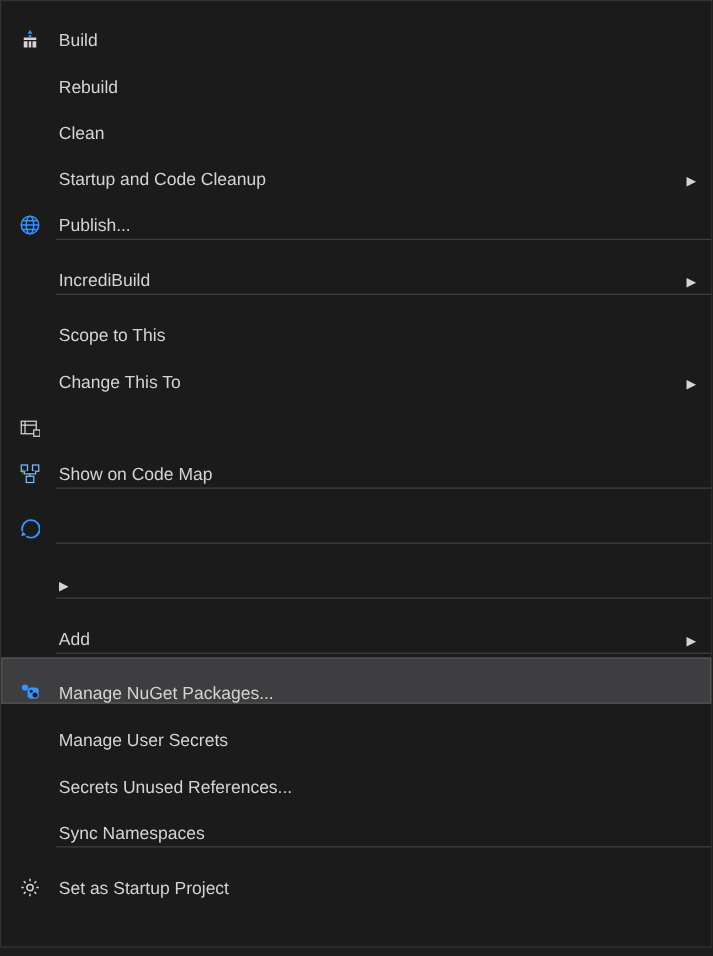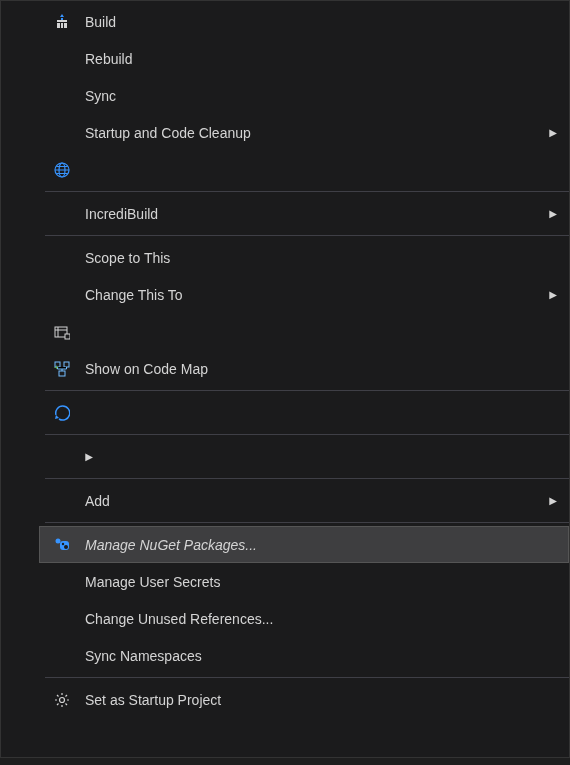--- a/index.html
+++ b/index.html
@@ -16,32 +16,30 @@
       height: 765px;
       overflow: hidden;
     }
     .context-menu {
       background: #1b1b1c;
       padding: 2px 0;
       border: 1px solid #333;
     }
     .menu-item {
       display: flex;
-      align-items: center;
+      align-items: flex-end;
       height: 37px;
       padding: 0 6px;
       cursor: default;
       position: relative;
-      margin-left: 38px;
     }
     .menu-item.highlighted {
       background: #3e3e40;
       border: 1px solid #555;
       padding: 0 5px;
-      font-style: italic;
     }
     .icon-slot {
       width: 34px;
       display: flex;
       align-items: center;
       justify-content: center;
       flex-shrink: 0;
     }
     .label {
       flex: 1;
@@ -80,36 +78,37 @@
       <div class="label">Build</div>
       <div class="submenu-arrow"></div>
     </div>
     <div class="menu-item">
       <div class="icon-slot"></div>
       <div class="label">Rebuild</div>
       <div class="submenu-arrow"></div>
     </div>
     <div class="menu-item">
       <div class="icon-slot"></div>
-      <div class="label">Sync</div>
+      <div class="label">Clean</div>
       <div class="submenu-arrow"></div>
     </div>
     <div class="menu-item">
       <div class="icon-slot"></div>
       <div class="label">Startup and Code Cleanup</div>
       <div class="submenu-arrow">▶</div>
     </div>
     <div class="menu-item">
       <div class="icon-slot">
         <svg width="16" height="16" viewBox="0 0 16 16">
           <circle cx="8" cy="8" r="7" fill="none" stroke="#3794ff" stroke-width="1.2"></circle>
           <ellipse cx="8" cy="8" rx="3" ry="7" fill="none" stroke="#3794ff" stroke-width="1.2"></ellipse>
           <path stroke="#3794ff" stroke-width="1.2" d="M1 8h14M2.5 4.5h11M2.5 11.5h11"></path>
         </svg>
       </div>
+      <div class="label">Publish...</div>
       <div class="submenu-arrow"></div>
     </div>
     <div class="separator"></div>
     <div class="menu-item">
       <div class="icon-slot"></div>
       <div class="label">IncrediBuild</div>
       <div class="submenu-arrow">▶</div>
     </div>
     <div class="separator"></div>
     <div class="menu-item">
@@ -179,21 +178,21 @@
       <div class="label">Manage NuGet Packages...</div>
       <div class="submenu-arrow"></div>
     </div>
     <div class="menu-item">
       <div class="icon-slot"></div>
       <div class="label">Manage User Secrets</div>
       <div class="submenu-arrow"></div>
     </div>
     <div class="menu-item">
       <div class="icon-slot"></div>
-      <div class="label">Change Unused References...</div>
+      <div class="label">Secrets Unused References...</div>
       <div class="submenu-arrow"></div>
     </div>
     <div class="menu-item">
       <div class="icon-slot"></div>
       <div class="label">Sync Namespaces</div>
       <div class="submenu-arrow"></div>
     </div>
     <div class="separator"></div>
     <div class="menu-item">
       <div class="icon-slot">

